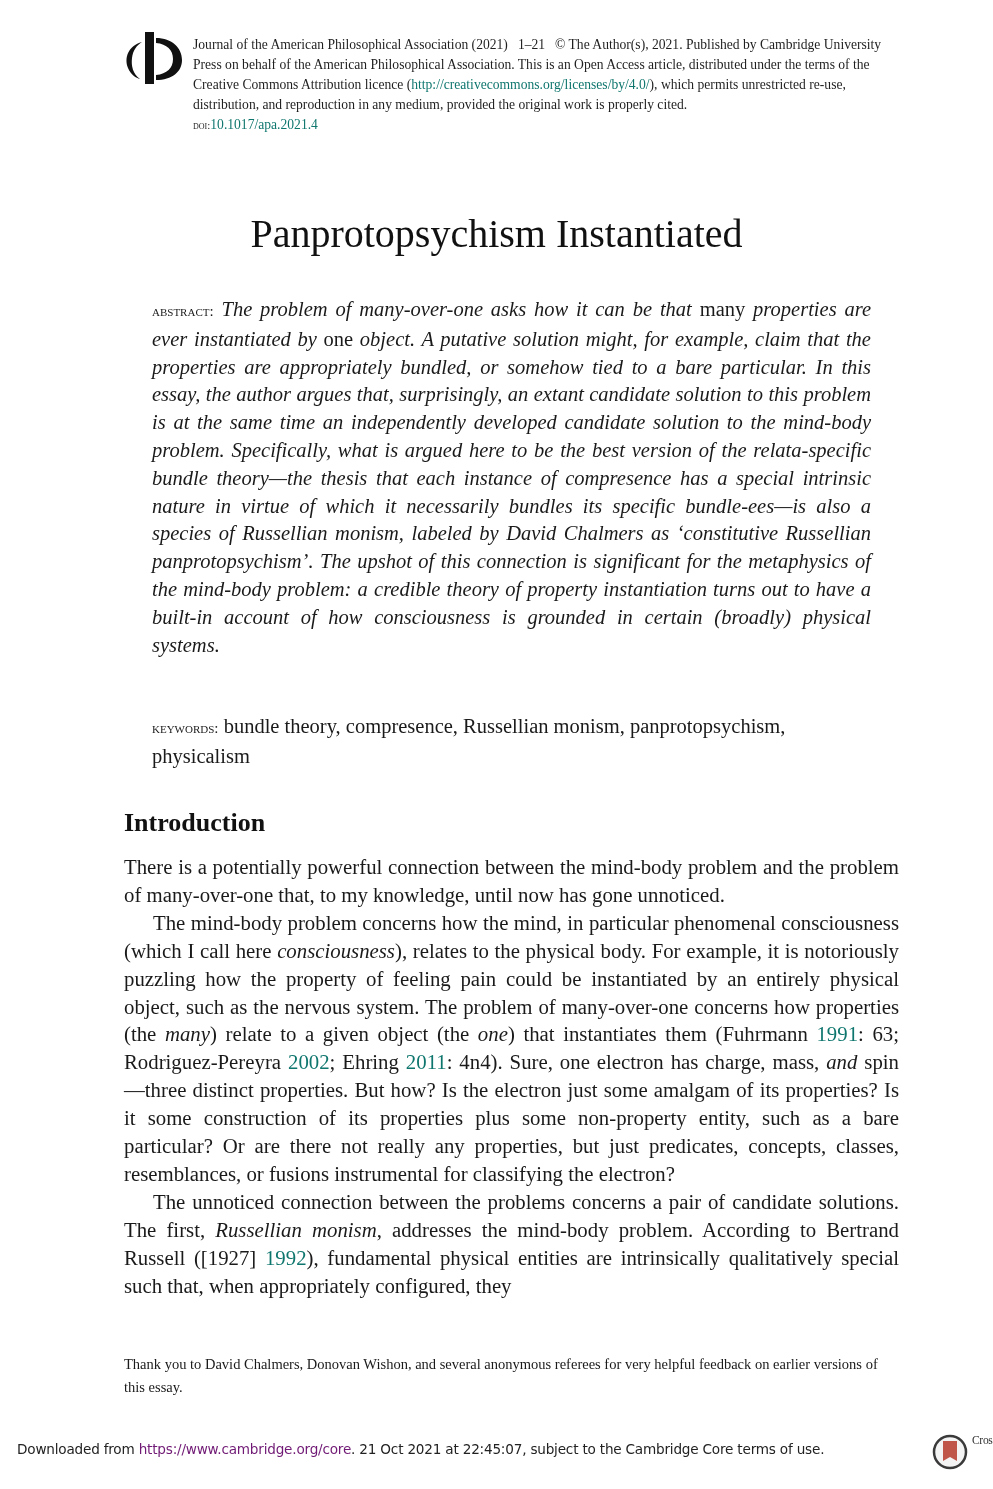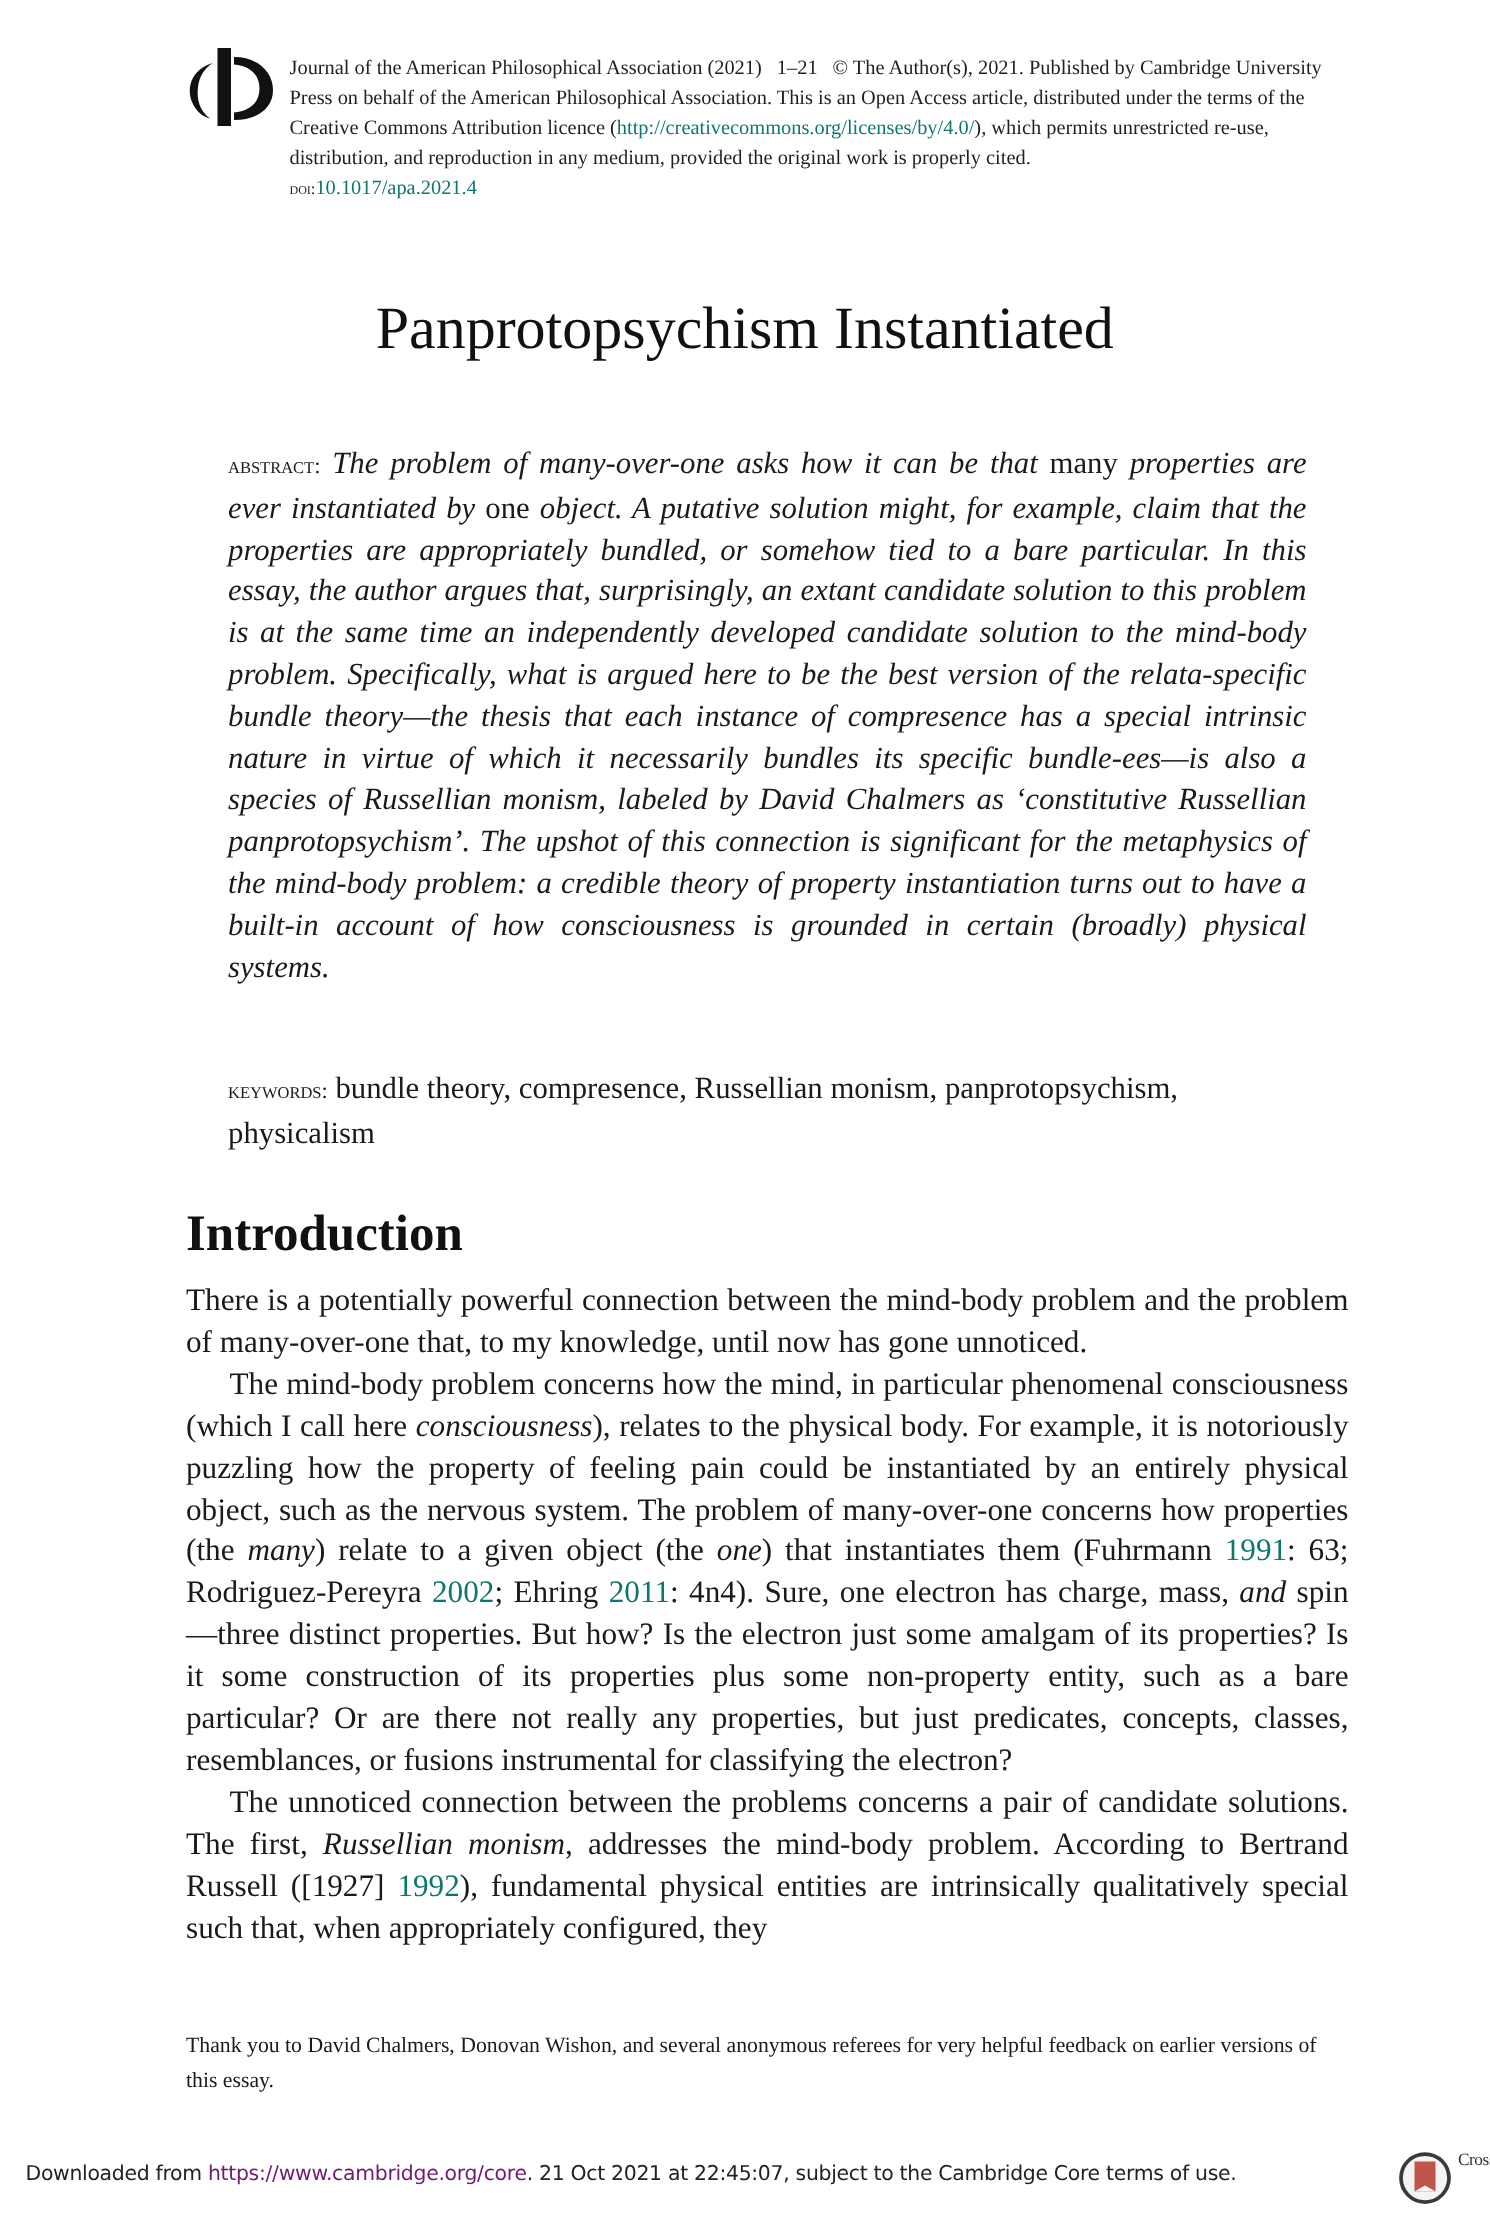--- a/index.html
+++ b/index.html
@@ -11,36 +11,36 @@
     .logo { position: absolute; left: 120px; top: 30px; width: 66px; height: 54px; }
     .header-note {
       position: absolute; left: 193px; top: 35px; width: 715px;
       font-size: 13.6px; line-height: 20px; color: #1f1f1f;
     }
     .header-note .pages { margin: 0 10px; }
     .doi { font-size: 13.6px; }
     .doi .sc { font-variant: small-caps; font-size: 11px; }
     .title {
       position: absolute; left: 0; right: 0; top: 193px; text-align: center;
-      font-size: 40px; line-height: 52px; font-weight: normal; margin: 0; color: #111;
+      font-size: 40px; line-height: 52px; font-weight: normal; margin: 15px; color: #111;
     }
     .abstract {
       position: absolute; left: 152px; top: 296px; width: 719px;
       font-size: 20.5px; line-height: 27.8px; text-align: justify; font-style: italic; font-family: Liberation Serif, serif;
     }
     .abstract .label { font-style: normal; font-variant: small-caps; font-size: 15px; }
     .abstract .roman { font-style: normal; }
     .keywords {
       position: absolute; left: 152px; top: 713px; width: 719px;
       font-size: 20.5px; line-height: 27.8px;
     }
     .keywords .label { font-variant: small-caps; font-size: 15px; }
     .section-heading {
       position: absolute; left: 124px; top: 806px; margin: 0;
-      font-size: 34px; line-height: 34px; font-weight: bold; color: #111;
+      font-size: 26px; line-height: 34px; font-weight: bold; color: #111;
     }
     .body-text {
       position: absolute; left: 124px; top: 853px; width: 775px;
       font-size: 20.8px; line-height: 27.9px; text-align: justify;
     }
     .body-text p { margin: 0; }
     .body-text p.indent { text-indent: 29px; }
     .footnote {
       position: absolute; left: 124px; top: 1353px; width: 775px;
       font-size: 14.5px; line-height: 23px;

